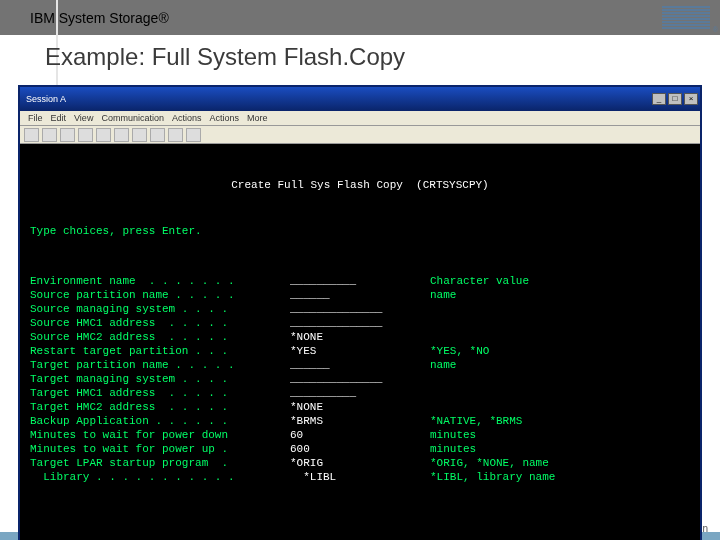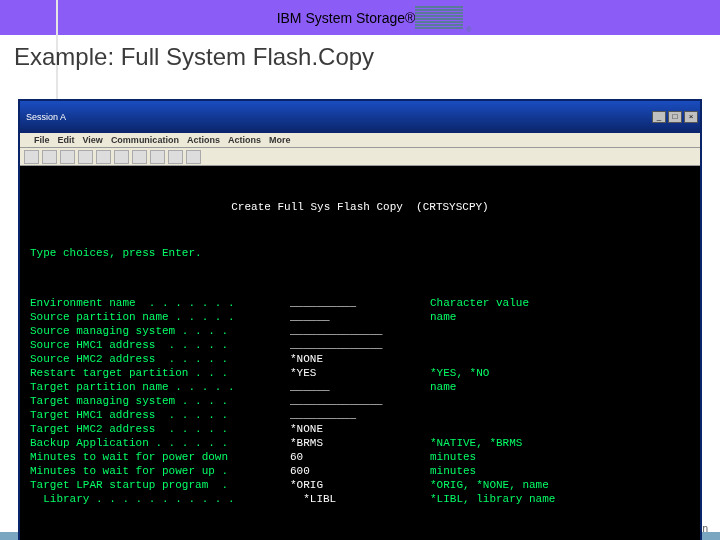--- a/index.html
+++ b/index.html
@@ -7,23 +7,23 @@
     width: 720px;
     height: 540px;
     background: #fff;
     font-family: Arial, sans-serif;
     overflow: hidden;
     position: relative;
   }
   .top-bar {
     display: flex;
     align-items: center;
-    justify-content: center;
+    justify-content: space-between;
     padding: 6px 10px 6px 30px;
-    background: #8b5cf6;
+    background: #737373;
   }
   .top-bar .vline {
     position: absolute;
     left: 56px;
     top: 0;
     width: 2px;
     height: 540px;
     background: #e5e5e5;
     z-index: 0;
   }
@@ -48,58 +48,58 @@
     content: "®";
     position: absolute;
     right: -8px;
     bottom: -4px;
     font-size: 7px;
     color: #5a7a9a;
   }
   .slide-title {
     font-size: 24px;
     color: #3b3b3b;
-    padding: 8px 14px 28px 14px;
+    padding: 8px 14px 14px 14px;
     font-weight: normal;
     z-index: 1;
     position: relative;
+    margin-left: 31px;
   }
   .term-window {
     margin: 0 18px;
     border: 2px solid #0a246a;
     position: relative;
     z-index: 1;
   }
   .titlebar {
     background: linear-gradient(#1a4dc0,#0a246a);
-    height: 32px;
+    height: 24px;
     display: flex;
     align-items: center;
     justify-content: space-between;
     padding: 0 2px;
   }
   .titlebar .wt {
     color: #fff;
     font-size: 9px;
     padding-left: 4px;
   }
   .winbtns { display: flex; gap: 2px; }
   .winbtn {
     width: 14px; height: 12px; background: #c0c0c0; border: 1px solid #555;
     font-size: 8px; text-align: center; line-height: 9px; color:#000;
   }
   .menubar {
     background: #ece9d8;
     font-size: 9px;
-    padding: 2px 14px;
+    padding: 2px 8px;
     border-bottom: 1px solid #999;
     display: flex;
     gap: 8px;
     color: #333;
-    font-weight: bold;
   }
   .toolbar {
     background: #ece9d8;
     height: 18px;
     border-bottom: 1px solid #999;
     display:flex; align-items:center; gap:3px; padding:0 4px;
   }
   .tbtn { width:15px; height:14px; background:#ddd; border:1px solid #aaa; }
   .terminal {
     background: #000;

